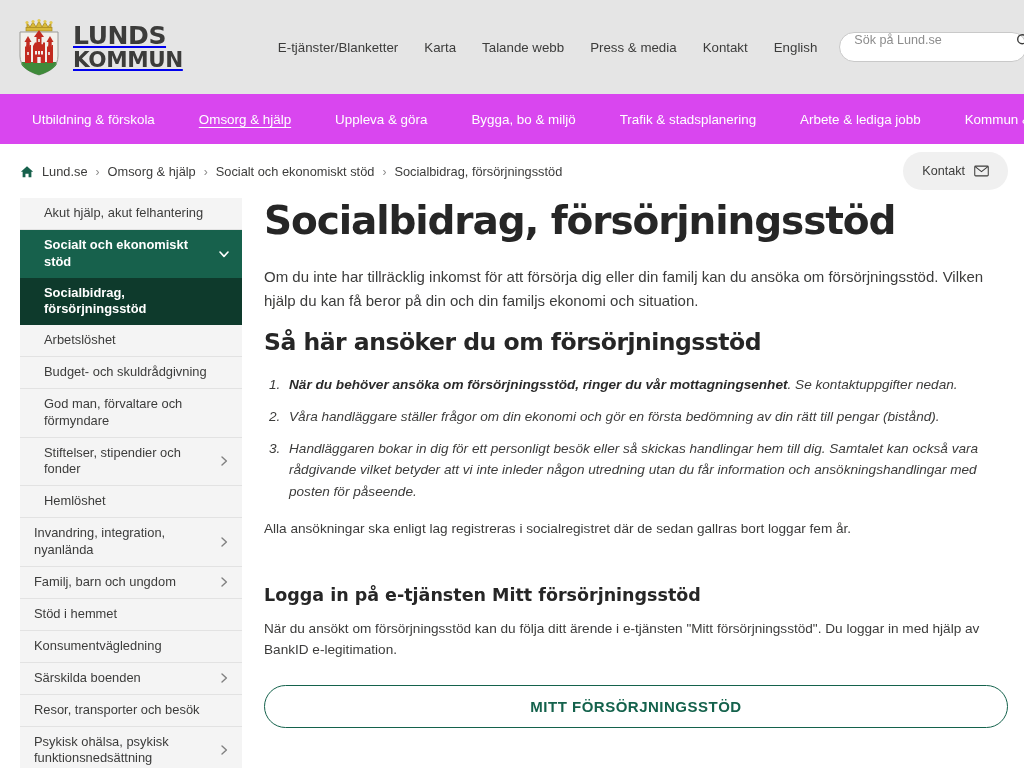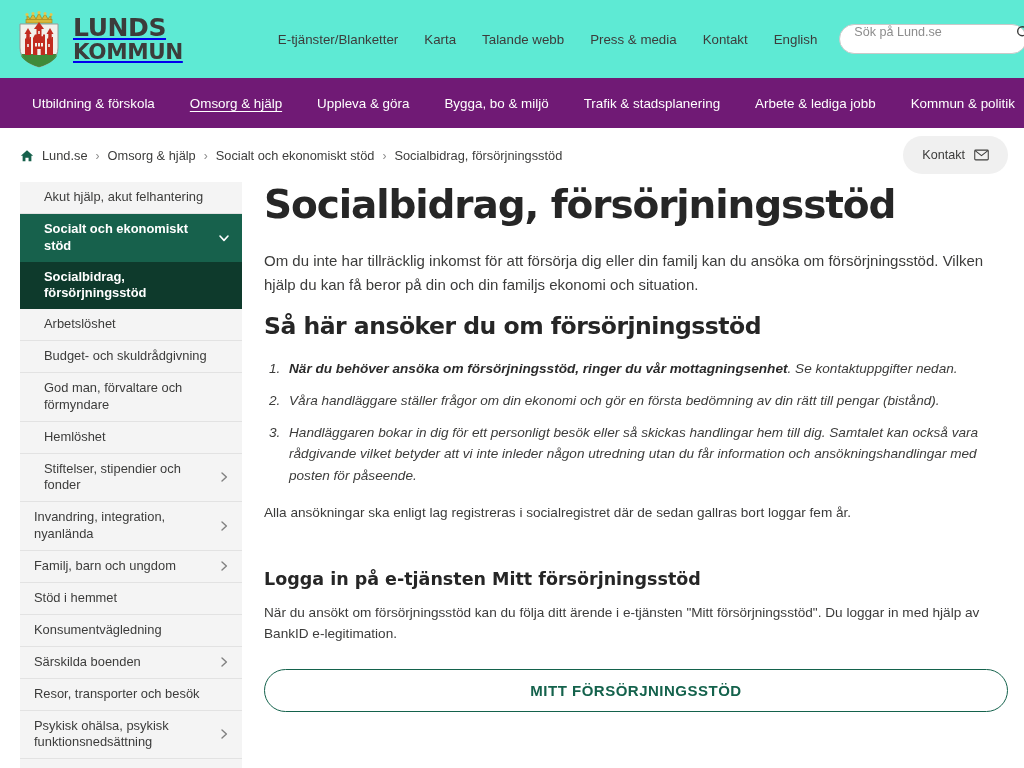--- a/index.html
+++ b/index.html
@@ -6,25 +6,25 @@
   html, body {
     width: 1024px; height: 768px;
     overflow: hidden;
     background: #ffffff;
     font-family: "Liberation Sans", sans-serif;
     color: #333333;
   }
 
   
   .top-header {
-    height: 78px;
+    height: 94px;
     display: flex;
     align-items: center;
     padding: 0 16px 0 14px;
-    background: #5eead4;
+    background: #e5e5e5;
   }
   .logo-block { display: flex; align-items: center; gap: 9px; }
   .crest { width: 50px; height: 58px; display: block; }
   .logo-text {
     font-family: "DejaVu Sans", sans-serif;
     font-weight: bold;
     color: #3c3c3b;
     line-height: 0.98;
     letter-spacing: -0.4px;
   }
@@ -63,26 +63,26 @@
     font-size: 12.6px;
     color: #6f6f6f;
     font-family: "Liberation Sans", sans-serif;
     background: transparent;
   }
   .search-wrap input::placeholder { color: #8d8d8d; }
   .search-icon { width: 15px; height: 15px; flex: 0 0 auto; }
 
   
   .main-nav {
-    background: #701a75;
+    background: #d946ef;
     height: 50px;
     display: flex;
     align-items: center;
     padding: 0 16px;
-    gap: 3px;
+    gap: 12px;
   }
   .main-nav a {
     color: #ffffff;
     font-size: 13.4px;
     text-decoration: none;
     padding: 0 16px;
     white-space: nowrap;
   }
   .main-nav a.active { text-decoration: underline; text-underline-offset: 3px; }
 
@@ -353,28 +353,28 @@
 
     <div class="side-item sub">
       <span class="txt">Budget- och skuldrådgivning</span>
     </div>
 
     <div class="side-item sub">
       <span class="txt">God man, förvaltare och förmyndare</span>
     </div>
 
     <div class="side-item sub">
+      <span class="txt">Stiftelser, stipendier och fonder</span>
+      <svg class="chev" viewBox="0 0 12 12">
+        <path d="M4 2 L8.4 6 L4 10" fill="none" stroke="#5a5a5a" stroke-width="1.4" stroke-linecap="round" stroke-linejoin="round"></path>
+      </svg>
+    </div>
+
+    <div class="side-item sub">
       <span class="txt">Hemlöshet</span>
-    </div>
-
-    <div class="side-item sub">
-      <span class="txt">Stiftelser, stipendier och fonder</span>
-      <svg class="chev" viewBox="0 0 12 12">
-        <path d="M4 2 L8.4 6 L4 10" fill="none" stroke="#5a5a5a" stroke-width="1.4" stroke-linecap="round" stroke-linejoin="round"></path>
-      </svg>
     </div>
 
     <div class="side-item lvl1">
       <span class="txt">Invandring, integration, nyanlända</span>
       <svg class="chev" viewBox="0 0 12 12">
         <path d="M4 2 L8.4 6 L4 10" fill="none" stroke="#5a5a5a" stroke-width="1.4" stroke-linecap="round" stroke-linejoin="round"></path>
       </svg>
     </div>
 
     <div class="side-item lvl1">

